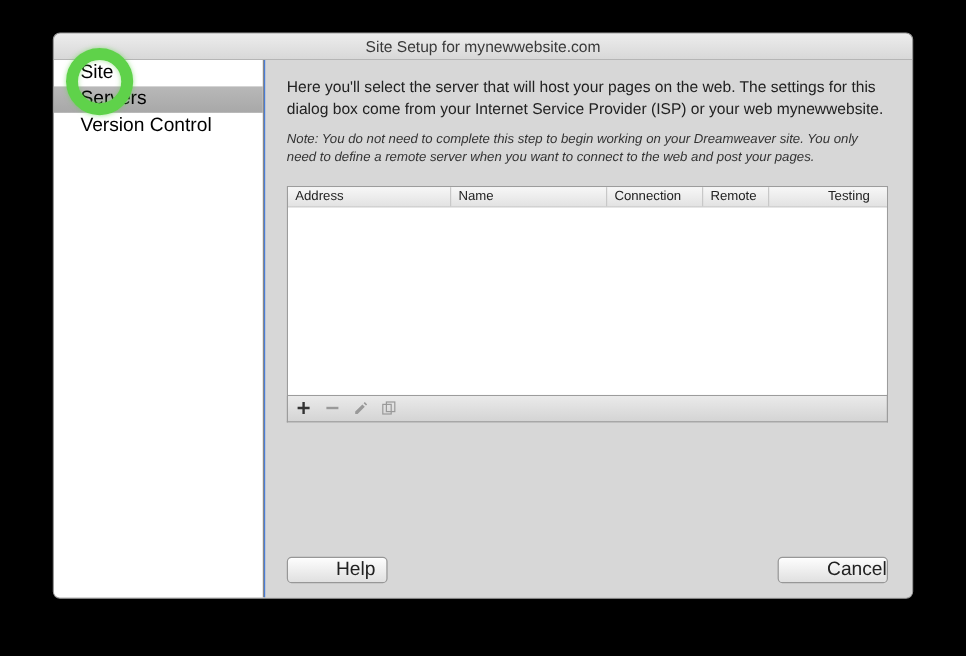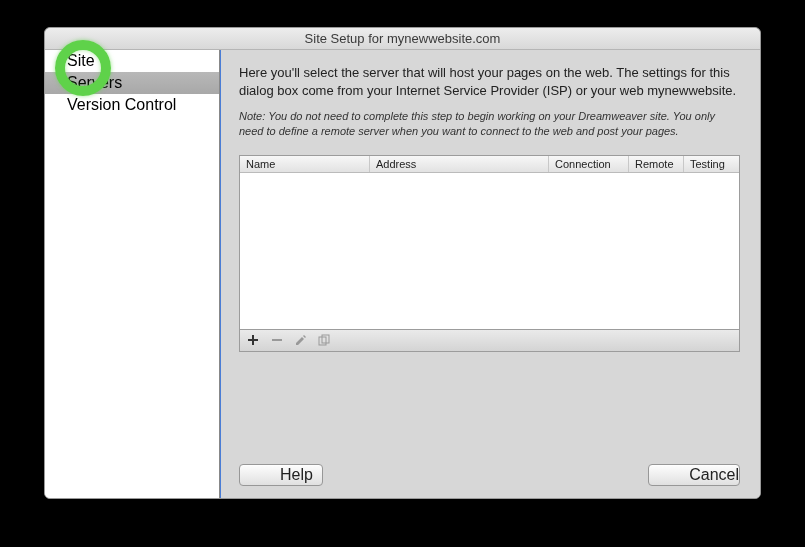--- a/index.html
+++ b/index.html
@@ -102,21 +102,21 @@
     }
     .th {
       padding: 2px 6px;
       border-right: 1px solid #c8c8c8;
       cursor: default;
     }
     .th.name { width: 130px; }
     .th.address { flex: 1; }
     .th.connection { width: 80px; }
     .th.remote { width: 55px; }
-    .th.testing { width: 55px; border-right: none; }
+    .th.testing { width: 55px; border-right: none; margin-left: 43px; }
     .table-body { flex: 1; background: #fff; }
     .toolbar {
       display: flex;
       align-items: center;
       height: 22px;
       background: linear-gradient(to bottom, #eaeaea, #d4d4d4);
       border: 1px solid #9c9c9c;
       border-top: none;
       padding: 0 4px;
       gap: 6px;
@@ -182,22 +182,22 @@
       </div>
       <div class="sidebar-item">
         <span>Version Control</span>
       </div>
     </div>
     <div class="main">
       <div class="intro">Here you'll select the server that will host your pages on the web. The settings for this dialog box come from your Internet Service Provider (ISP) or your web mynewwebsite.</div>
       <div class="note">Note: You do not need to complete this step to begin working on your Dreamweaver site. You only need to define a remote server when you want to connect to the web and post your pages.</div>
       <div class="table-wrap">
         <div class="table-header">
+          <div class="th address">Address</div>
           <div class="th name">Name</div>
-          <div class="th address">Address</div>
           <div class="th connection">Connection</div>
           <div class="th remote">Remote</div>
           <div class="th testing">Testing</div>
         </div>
         <div class="table-body"></div>
       </div>
       <div class="toolbar">
         <div class="tool-btn">
           <svg width="12" height="12" viewBox="0 0 12 12">
               <path d="M5 1h2v4h4v2H7v4H5V7H1V5h4z" fill="#333"></path>

